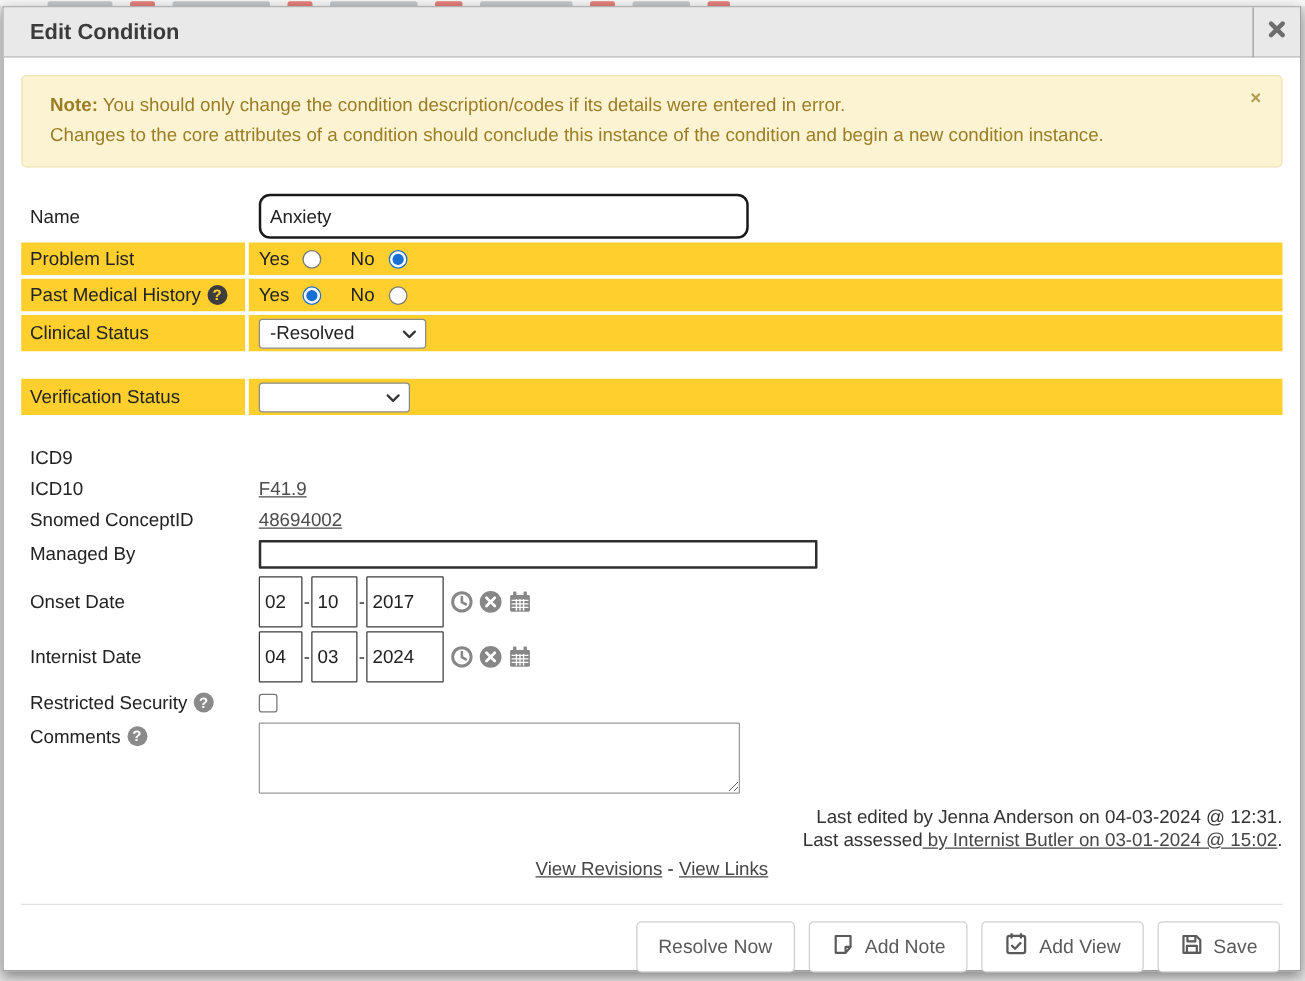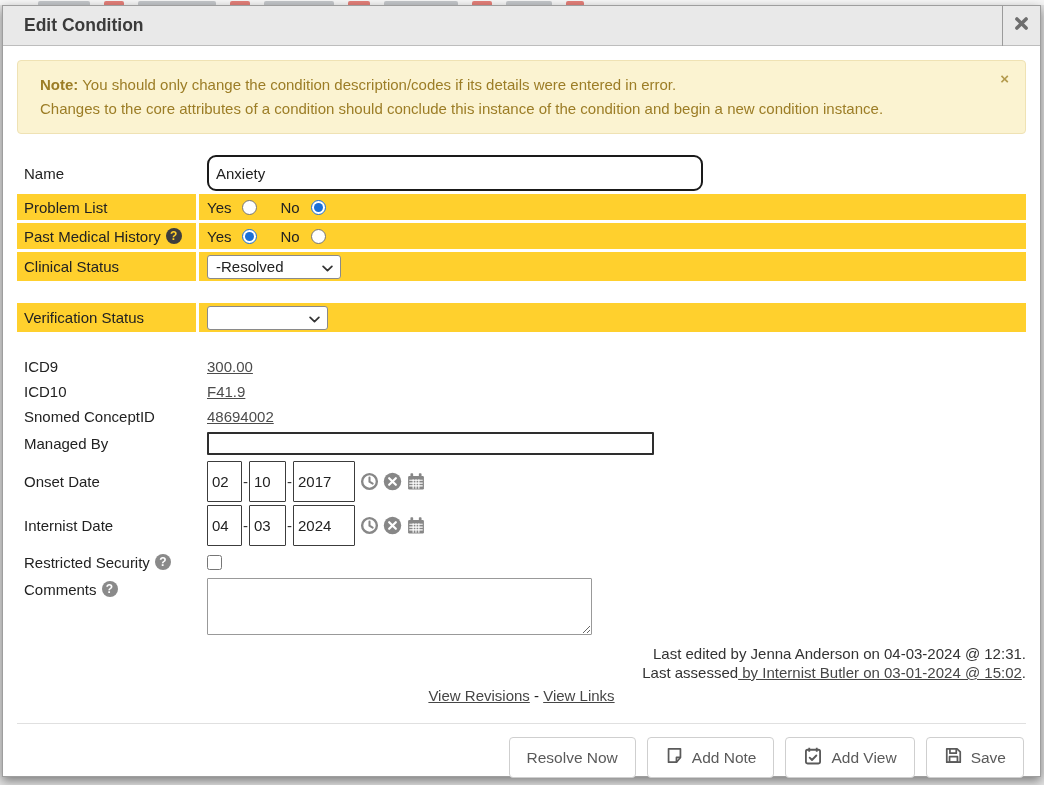--- a/index.html
+++ b/index.html
@@ -73,21 +73,21 @@
     background:#8a8a8a; color:#fff; font-size:12px; font-weight:bold;
     text-align:center; line-height:16px; flex:0 0 auto;
   }
   .qmark.dark { background:#3d3d3d; color:#ffd02d; }
 
   input[type=text] {
     font-family:"Liberation Sans", sans-serif; font-size:15px; color:#222;
     background:#fff; outline:none;
   }
   .name-input {
-    width:496px; height:25px; border:2px solid #1a1a1a; border-radius:9px; padding:16px 7px;
+    width:392px; height:25px; border:2px solid #1a1a1a; border-radius:9px; padding:16px 7px;
   }
   .managed-input {
     width:447px; height:23px; border:2px solid #2e2e2e; border-radius:1px; padding:0 6px;
   }
   .fake-select {
     height:24px; background:#fff; border:1px solid #8a8a8a; border-radius:3px;
     display:flex; align-items:center; justify-content:space-between;
     padding:0 7px 0 8px; font-size:15px; cursor:pointer;
   }
   .sel-clin { width:134px; }
@@ -236,23 +236,20 @@
               <svg width="11" height="7" viewBox="0 0 12 8">
                   <path d="M1 1.5l5 5 5-5" stroke="#333" stroke-width="2" fill="none" stroke-linecap="round" stroke-linejoin="round"></path>
                 </svg>
             </span>
           </div>
         </div>
       </div>
 
       <div class="row h24 gap-top">
         <div class="lbl">ICD9</div>
-        <div class="fld">
-            <span class="code-link">300.00</span>
-          </div>
       </div>
 
       <div class="row h24">
         <div class="lbl">ICD10</div>
         <div class="fld">
             <span class="code-link">F41.9</span>
           </div>
       </div>
 
       <div class="row h24">

